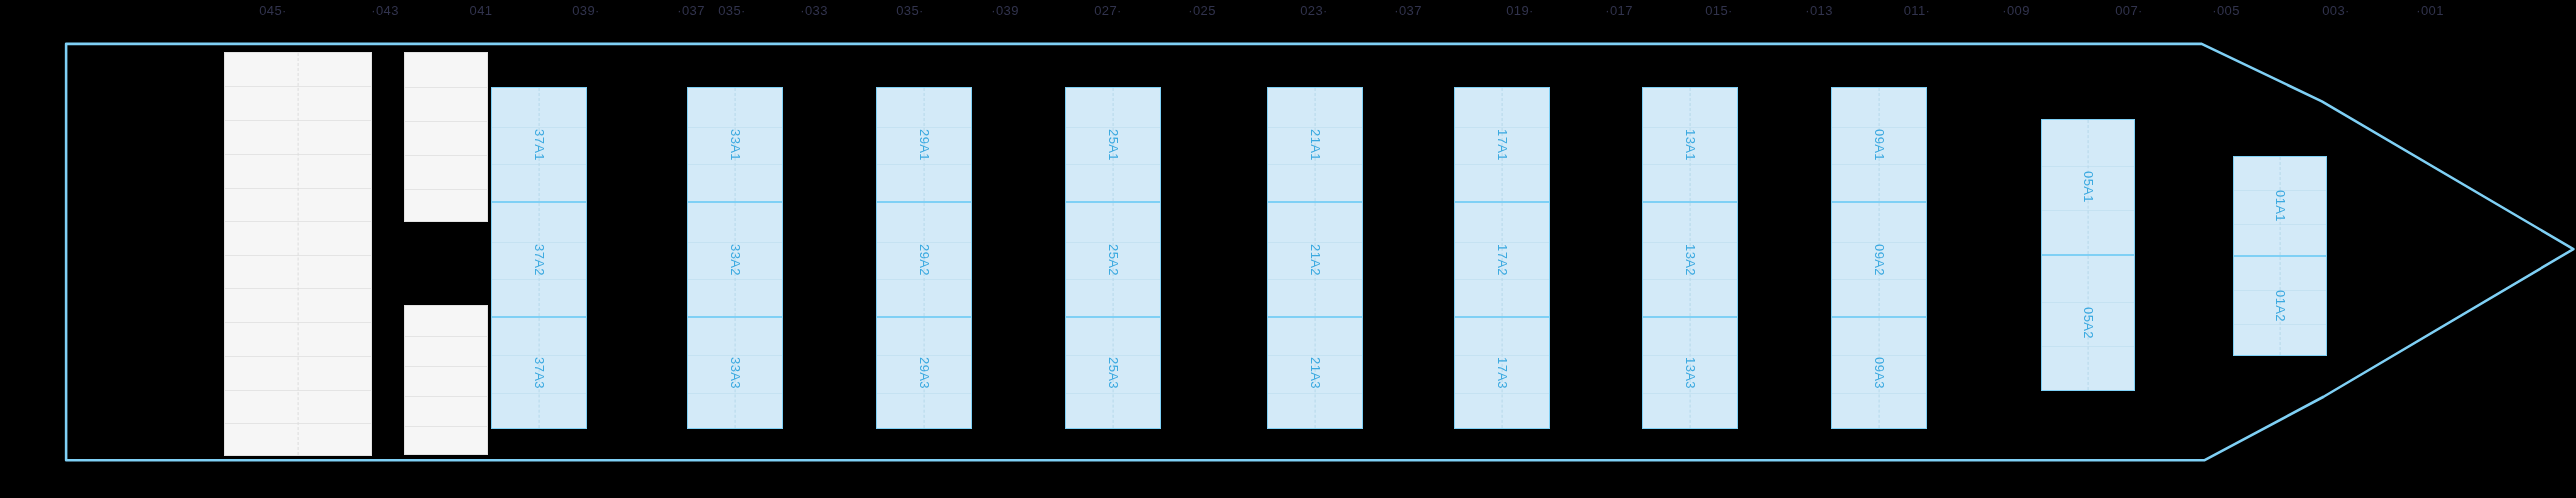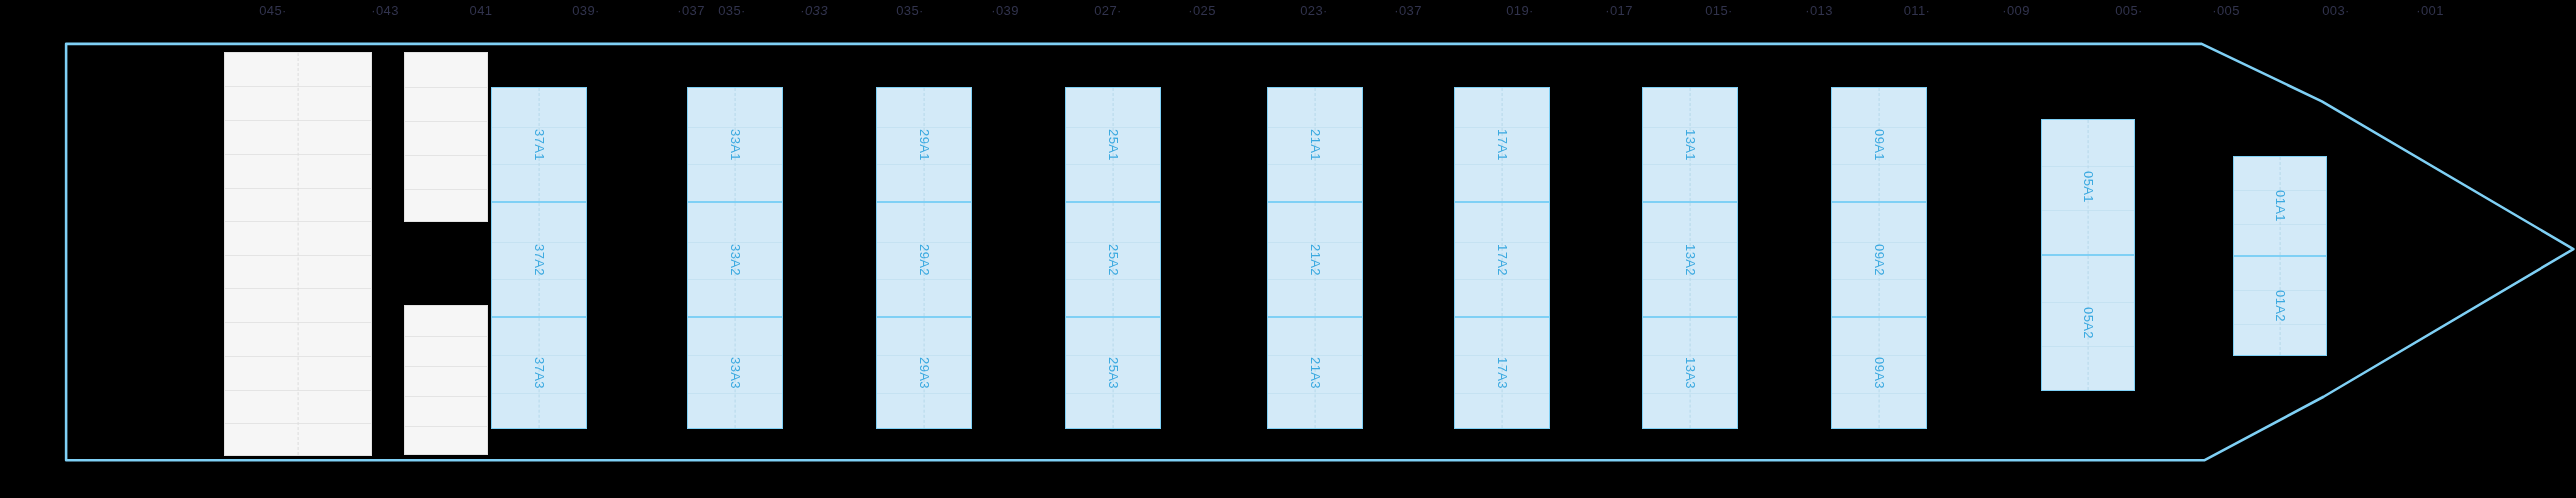--- a/index.html
+++ b/index.html
@@ -113,34 +113,34 @@
 
 <div id="stage">
 
   <div class="bay-ruler" id="bay-ruler">
       <div class="bay-tick" style="left: 273px;">045·</div>
       <div class="bay-tick" style="left: 385px;">·043</div>
       <div class="bay-tick" style="left: 481px;">041</div>
       <div class="bay-tick" style="left: 586px;">039·</div>
       <div class="bay-tick" style="left: 691px;">·037</div>
       <div class="bay-tick" style="left: 732px;">035·</div>
-      <div class="bay-tick" style="left: 814px; font-style: italic;">·033</div>
+      <div class="bay-tick" style="left: 814px;">·033</div>
       <div class="bay-tick" style="left: 910px;">035·</div>
       <div class="bay-tick" style="left: 1005px;">·039</div>
       <div class="bay-tick" style="left: 1108px;">027·</div>
       <div class="bay-tick" style="left: 1202px;">·025</div>
       <div class="bay-tick" style="left: 1314px;">023·</div>
       <div class="bay-tick" style="left: 1408px;">·037</div>
       <div class="bay-tick" style="left: 1520px;">019·</div>
       <div class="bay-tick" style="left: 1619px;">·017</div>
       <div class="bay-tick" style="left: 1719px;">015·</div>
       <div class="bay-tick" style="left: 1819px;">·013</div>
       <div class="bay-tick" style="left: 1917px;">011·</div>
       <div class="bay-tick" style="left: 2016px;">·009</div>
-      <div class="bay-tick" style="left: 2129px;">005·</div>
+      <div class="bay-tick" style="left: 2129px;">007·</div>
       <div class="bay-tick" style="left: 2226px;">·005</div>
       <div class="bay-tick" style="left: 2336px;">003·</div>
       <div class="bay-tick" style="left: 2430px;">·001</div>
     </div>
 
   <svg class="hull" id="hull-svg" viewBox="0 0 3000 581">
     <polyline id="hull-path" fill="none" stroke="#7fd0f5" stroke-width="3" stroke-linejoin="round" stroke-linecap="round" points="77,51 2564,51 2704,118 2997,290 2706,462 2567,536 77,536 77,51"></polyline>
   </svg>
 
   <div id="bay-layer">

